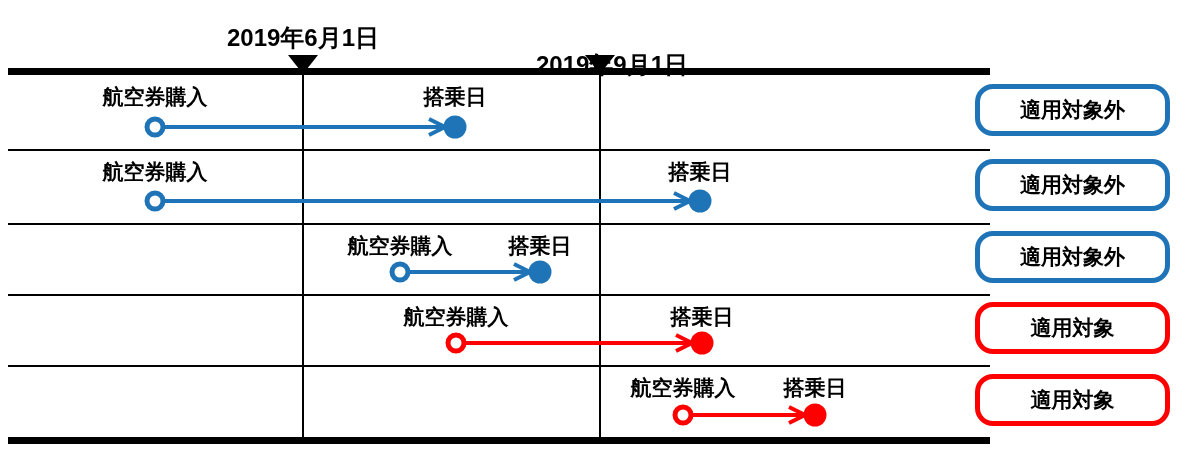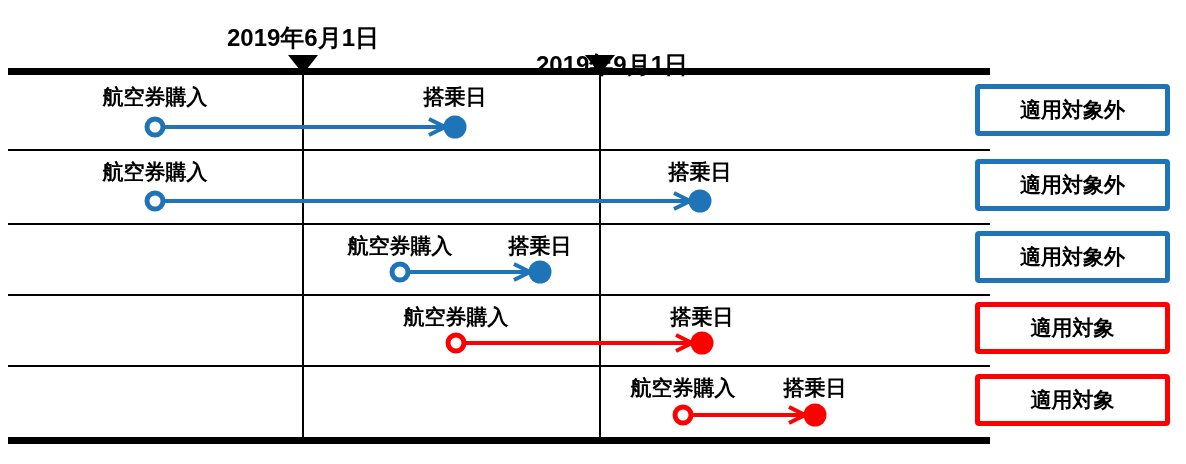--- a/index.html
+++ b/index.html
@@ -85,21 +85,21 @@
     position:absolute;
     transform:translate(-100%,-50%);
   }
   .arrowhead svg{display:block;}
 
   
   .badge{
     position:absolute;
     box-sizing:border-box;
     background:#ffffff;
-    border-radius:4px;
+    border-radius:18px;
     display:flex;
     align-items:center;
     justify-content:center;
     font-size:21px;
     font-weight:700;
     color:#000000;
     white-space:nowrap;
   }
 </style>
 </head>

